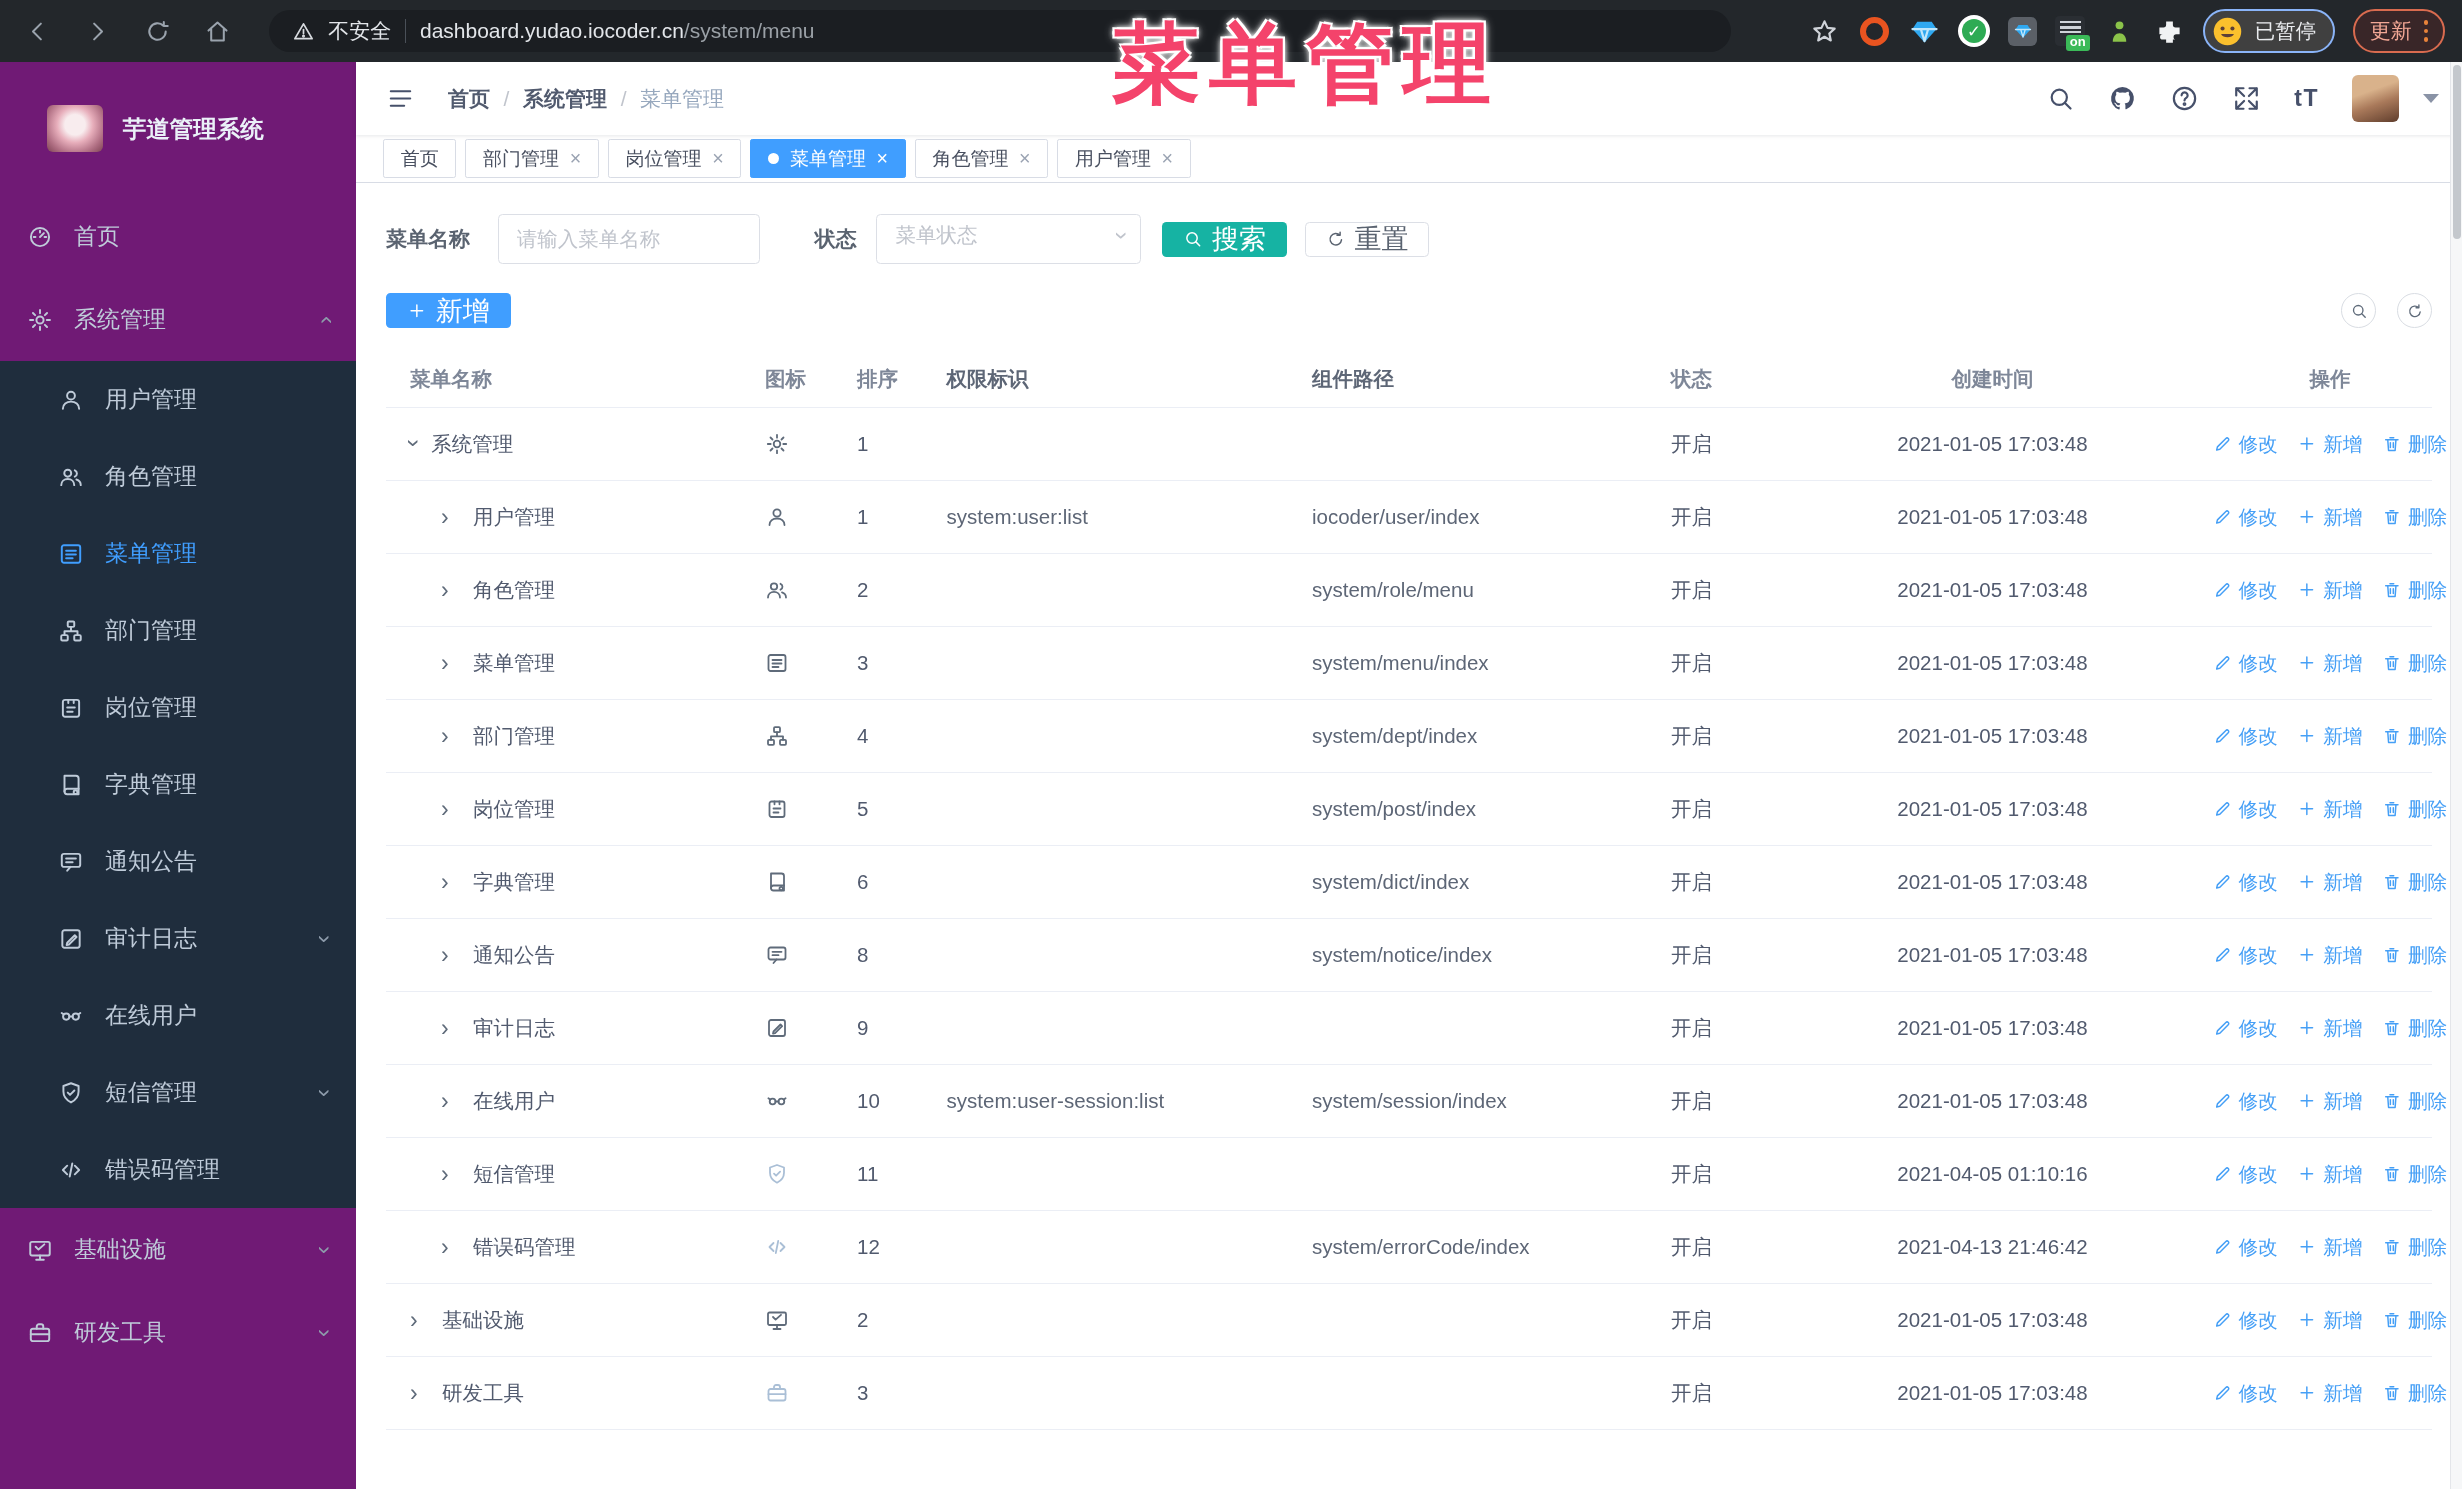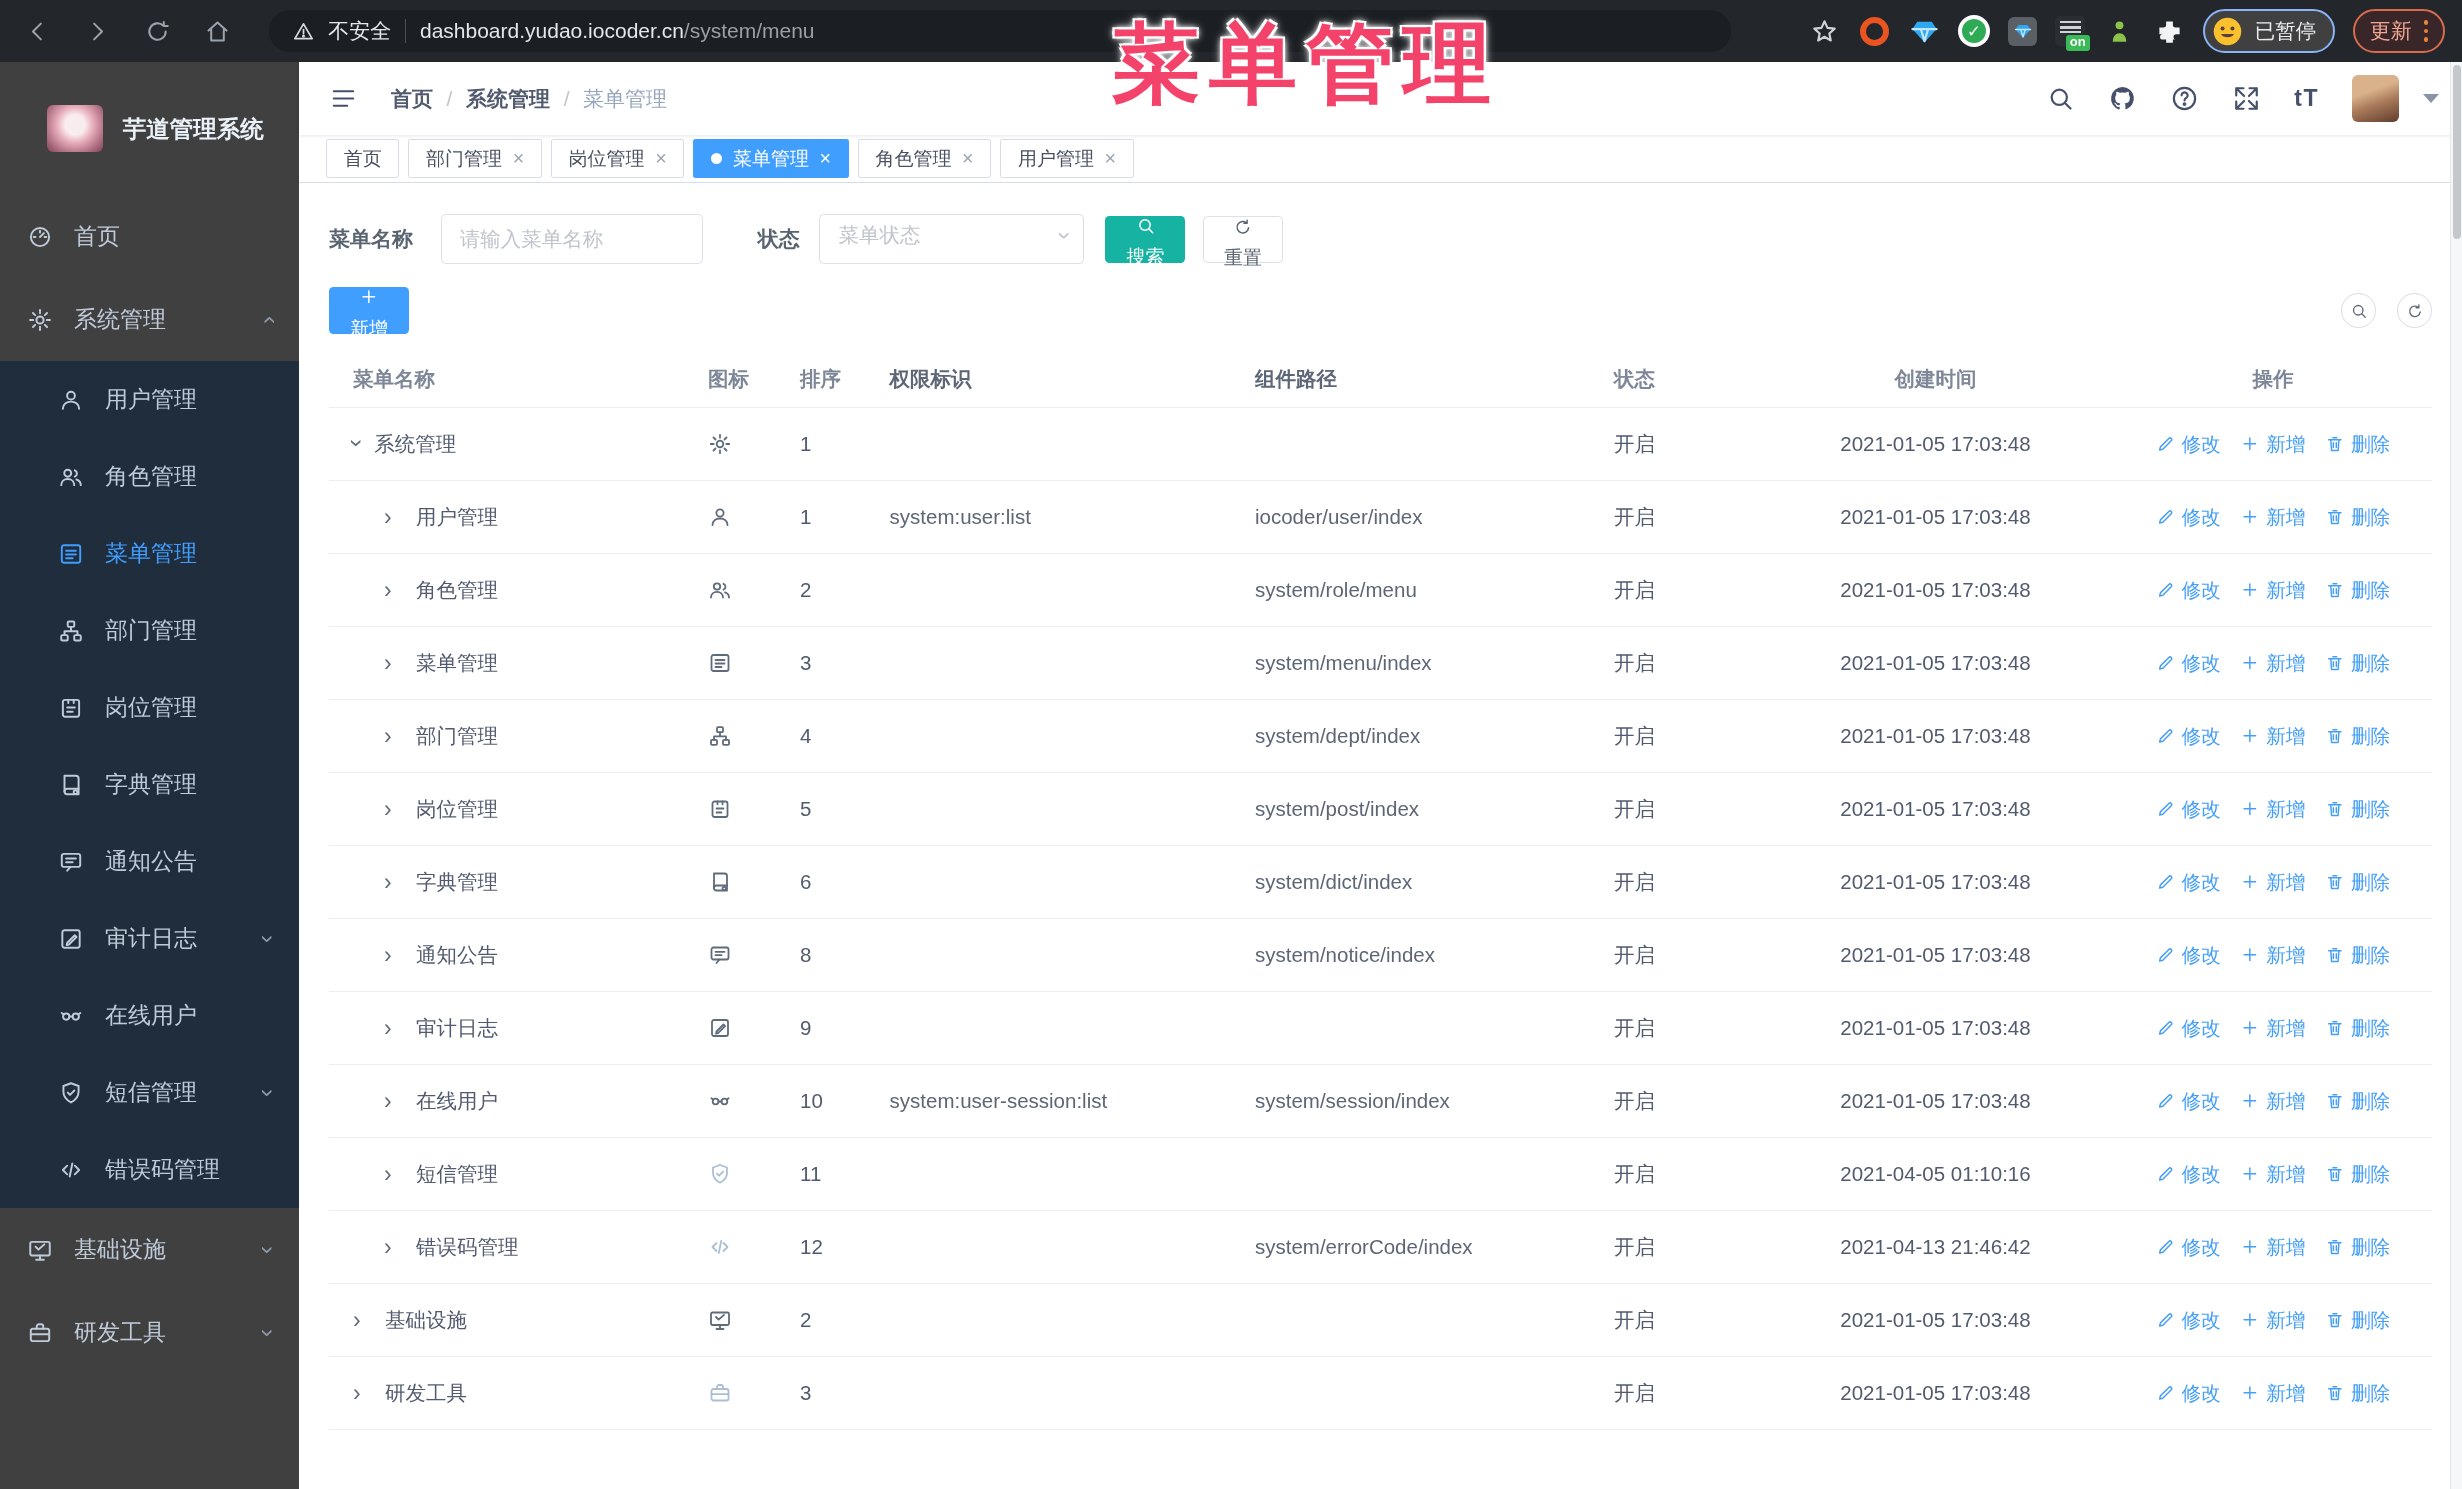--- a/index.html
+++ b/index.html
@@ -31,21 +31,21 @@
   .figic { color:#8bc34a; }
   .puz { color:#f1f3f4; }
   .chip { height:44px; border:2.3px solid #8ab4f8; border-radius:23px; background:#404040; display:flex; align-items:center; gap:10.6px; padding:0 16.7px 0 6px; color:#e8eaed; font-size:20.5px; }
   .face { width:33px; height:33px; }
   .update { height:44px; border:2.3px solid #d96b4f; border-radius:23px; background:#392628; display:flex; align-items:center; gap:12px; padding:0 15px; color:#f2a795; font-size:21px; }
   .dots { display:flex; flex-direction:column; gap:3.8px; }
   .dots i { width:4.5px; height:4.5px; border-radius:50%; background:#e8833a; }
 
   
   .app { display:flex; height:1427px; }
-  .sidebar { width:299px; flex-shrink:0; background:#404040; color:#bfcbd9; overflow:hidden; }
+  .sidebar { width:356px; flex-shrink:0; background:#701a75; color:#bfcbd9; overflow:hidden; }
   .logo-row { height:133px; display:flex; align-items:center; gap:19.7px; padding:0 0 0 47px; }
   .logo-img { width:56px; height:47px; border-radius:6px; flex-shrink:0;
      background: radial-gradient(circle at 50% 42%, #f8ecee 0 26%, #e7aebb 46%, #b06f83 75%, #7e4355 100%); }
   .app-title { font-size:23.5px; font-weight:bold; color:#eaf1f8; }
   .menu { display:flex; flex-direction:column; }
   .s-item { display:flex; align-items:center; gap:21px; font-size:23px; cursor:pointer; color:#bfcbd9; }
   .s-item.lvl0 { height:83px; padding:0 27px 0 27px; }
   .submenu { background:#1f2d3d; }
   .s-item.lvl1 { height:77px; padding:0 27px 0 58px; }
   .s-item .s-label { flex:1; }
@@ -81,21 +81,21 @@
   
   .content { flex:1; padding:21px 30px 0 30px; }
   .filter-row { display:flex; align-items:center; height:70px; font-size:21px; color:#5a6370; }
   .f-label { font-weight:bold; margin-right:19.7px; }
   .inp { width:262px; height:50px; border:0.8px solid #dcdfe6; border-radius:4.5px; padding:0 18px; font-size:20.5px; color:#606266; outline:none; font-family:inherit;margin-left:8px; }
   .inp::placeholder { color:#c0c4cc; }
   .f-status { margin-left:55px; }
   .select { width:265px; height:50px; border:0.8px solid #dcdfe6; border-radius:4.5px; display:flex; align-items:center; padding:0 15px 8px 18px; color:#c0c4cc; font-size:20.5px; cursor:pointer; }
   .select .ph { flex:1; }
   .sel-arr { color:#c0c4cc; font-size:23px; transform:rotate(90deg); display:inline-block; }
-  .btn { height:47px; border:none; border-radius:4.5px; font-size:19px; display:flex; align-items:center; gap:9px; cursor:pointer; font-family:inherit;flex-direction:column; }
+  .btn { height:35px; border:none; border-radius:4.5px; font-size:27px; display:flex; align-items:center; gap:9px; cursor:pointer; font-family:inherit; }
   .btn .ic { width:19.7px; height:19.7px; }
   .btn-search { margin-left:21px; padding:0 21px; background:#16b3a3; color:#fff; }
   .btn-reset { margin-left:18px; padding:0 19.7px; background:#fff; border:0.8px solid #dcdfe6; color:#5a6370; }
   .toolbar { display:flex; align-items:center; height:64px; margin-top:4.5px; }
   .btn-add { padding:0 21px; background:#409eff; color:#fff; }
   .tool-circles { margin-left:auto; display:flex; gap:21px; }
   .circle-btn { width:35px; height:35px; border:0.8px solid #d9dde3; border-radius:50%; background:#fff; display:flex; align-items:center; justify-content:center; color:#5f6b7a; cursor:pointer; }
   .circle-btn .ic { width:18px; height:18px; }
 
   

